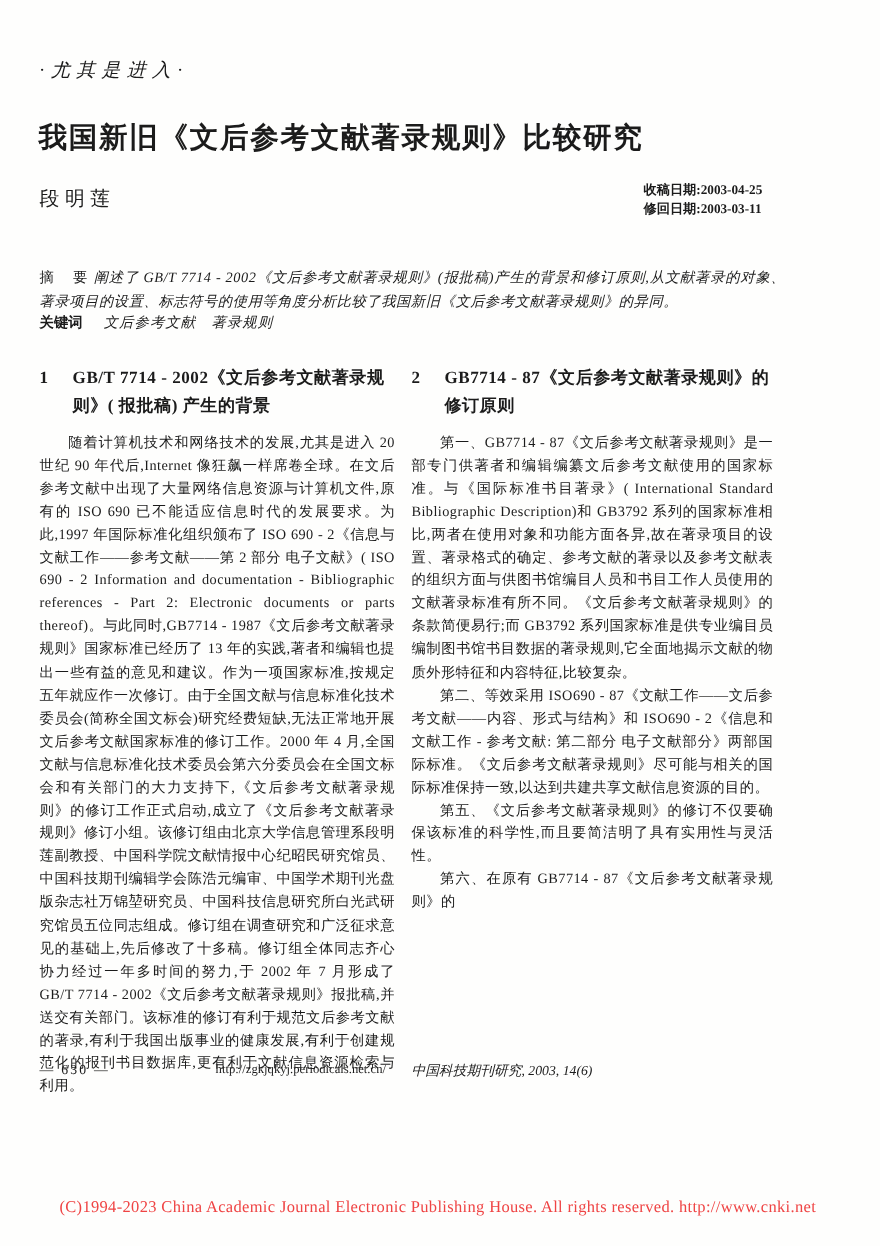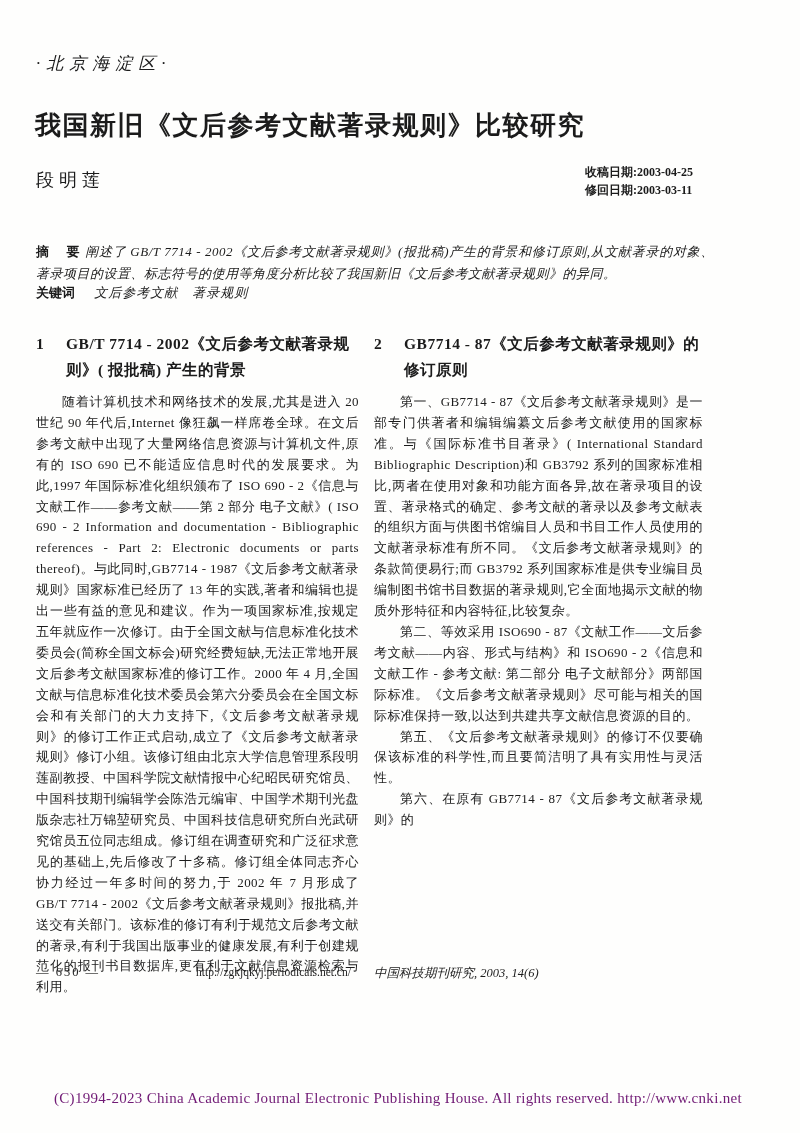--- a/index.html
+++ b/index.html
@@ -28,21 +28,21 @@
     font-size:12px; line-height:18px; font-weight:bold;
   }
   .affiliation {
     position:absolute; left:36px; top:205px; width:600px;
     font-size:12.5px; font-weight:bold; letter-spacing:0.3px;
   }
   .abstract {
     position:absolute; left:36px; top:241px; width:678px;
     font-size:13px; line-height:22px; text-align:justify;
   }
-  .abstract .lbl { font-weight:bold; font-style:normal; letter-spacing:2px; }
+  .abstract .lbl { font-weight:normal; font-style:normal; letter-spacing:2px; }
   .abstract .kaiti { font-style:italic; letter-spacing:0.5px; }
   .keywords { position:absolute; left:36px; top:284px; width:678px; font-size:13px; }
   .keywords .lbl { font-weight:bold; margin-right:16px; }
   .keywords .kaiti { font-style:italic; letter-spacing:1px; }
 
   .col { position:absolute; top:331px; font-size:13px; line-height:20.9px; }
   .col-left  { left:36px;  width:323px; }
   .col-right { left:374px; width:329px; }
   .sec-heading {
     display:flex; font-size:15.5px; font-weight:bold;
@@ -53,29 +53,29 @@
   .col p {
     margin:0; text-indent:2em; text-align:justify;
     letter-spacing:0.4px;
   }
   .footer { position:absolute; left:0; top:965px; width:800px; font-size:12.5px; }
   .page-num { position:absolute; left:36px; top:0; letter-spacing:2px; }
   .journal-url { position:absolute; left:196px; top:1px; font-size:11.5px; }
   .journal-cite { position:absolute; left:374px; top:0; font-style:italic; font-size:12.5px; }
   .watermark {
     position:absolute; left:54px; top:1090px; width:720px;
-    font-size:15px; color:#701a75; letter-spacing:0.3px;
+    font-size:15px; color:#ef4444; letter-spacing:0.3px;
   }
 </style>
 </head>
 <body>
 
 <div class="page">
 
-  <div class="section-label">·北京海淀区·</div>
+  <div class="section-label">·尤其是进入·</div>
 
   <h1 class="title" style="margin:0;">我国新旧《文后参考文献著录规则》比较研究</h1>
 
   <div class="author">段明莲</div>
 
   <div class="dates">
     <div>收稿日期:2003-04-25</div>
     <div>修回日期:2003-03-11</div>
   </div>
 

